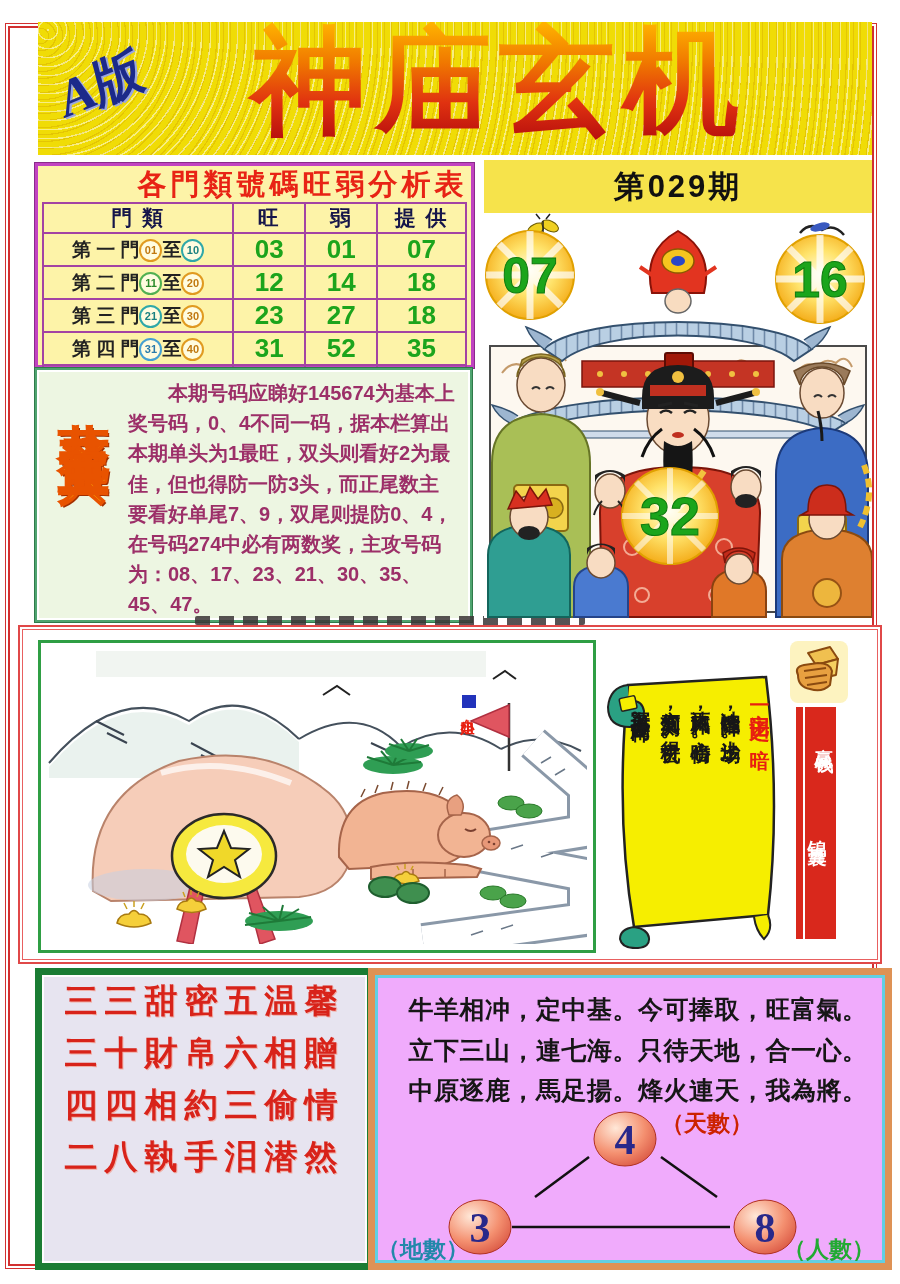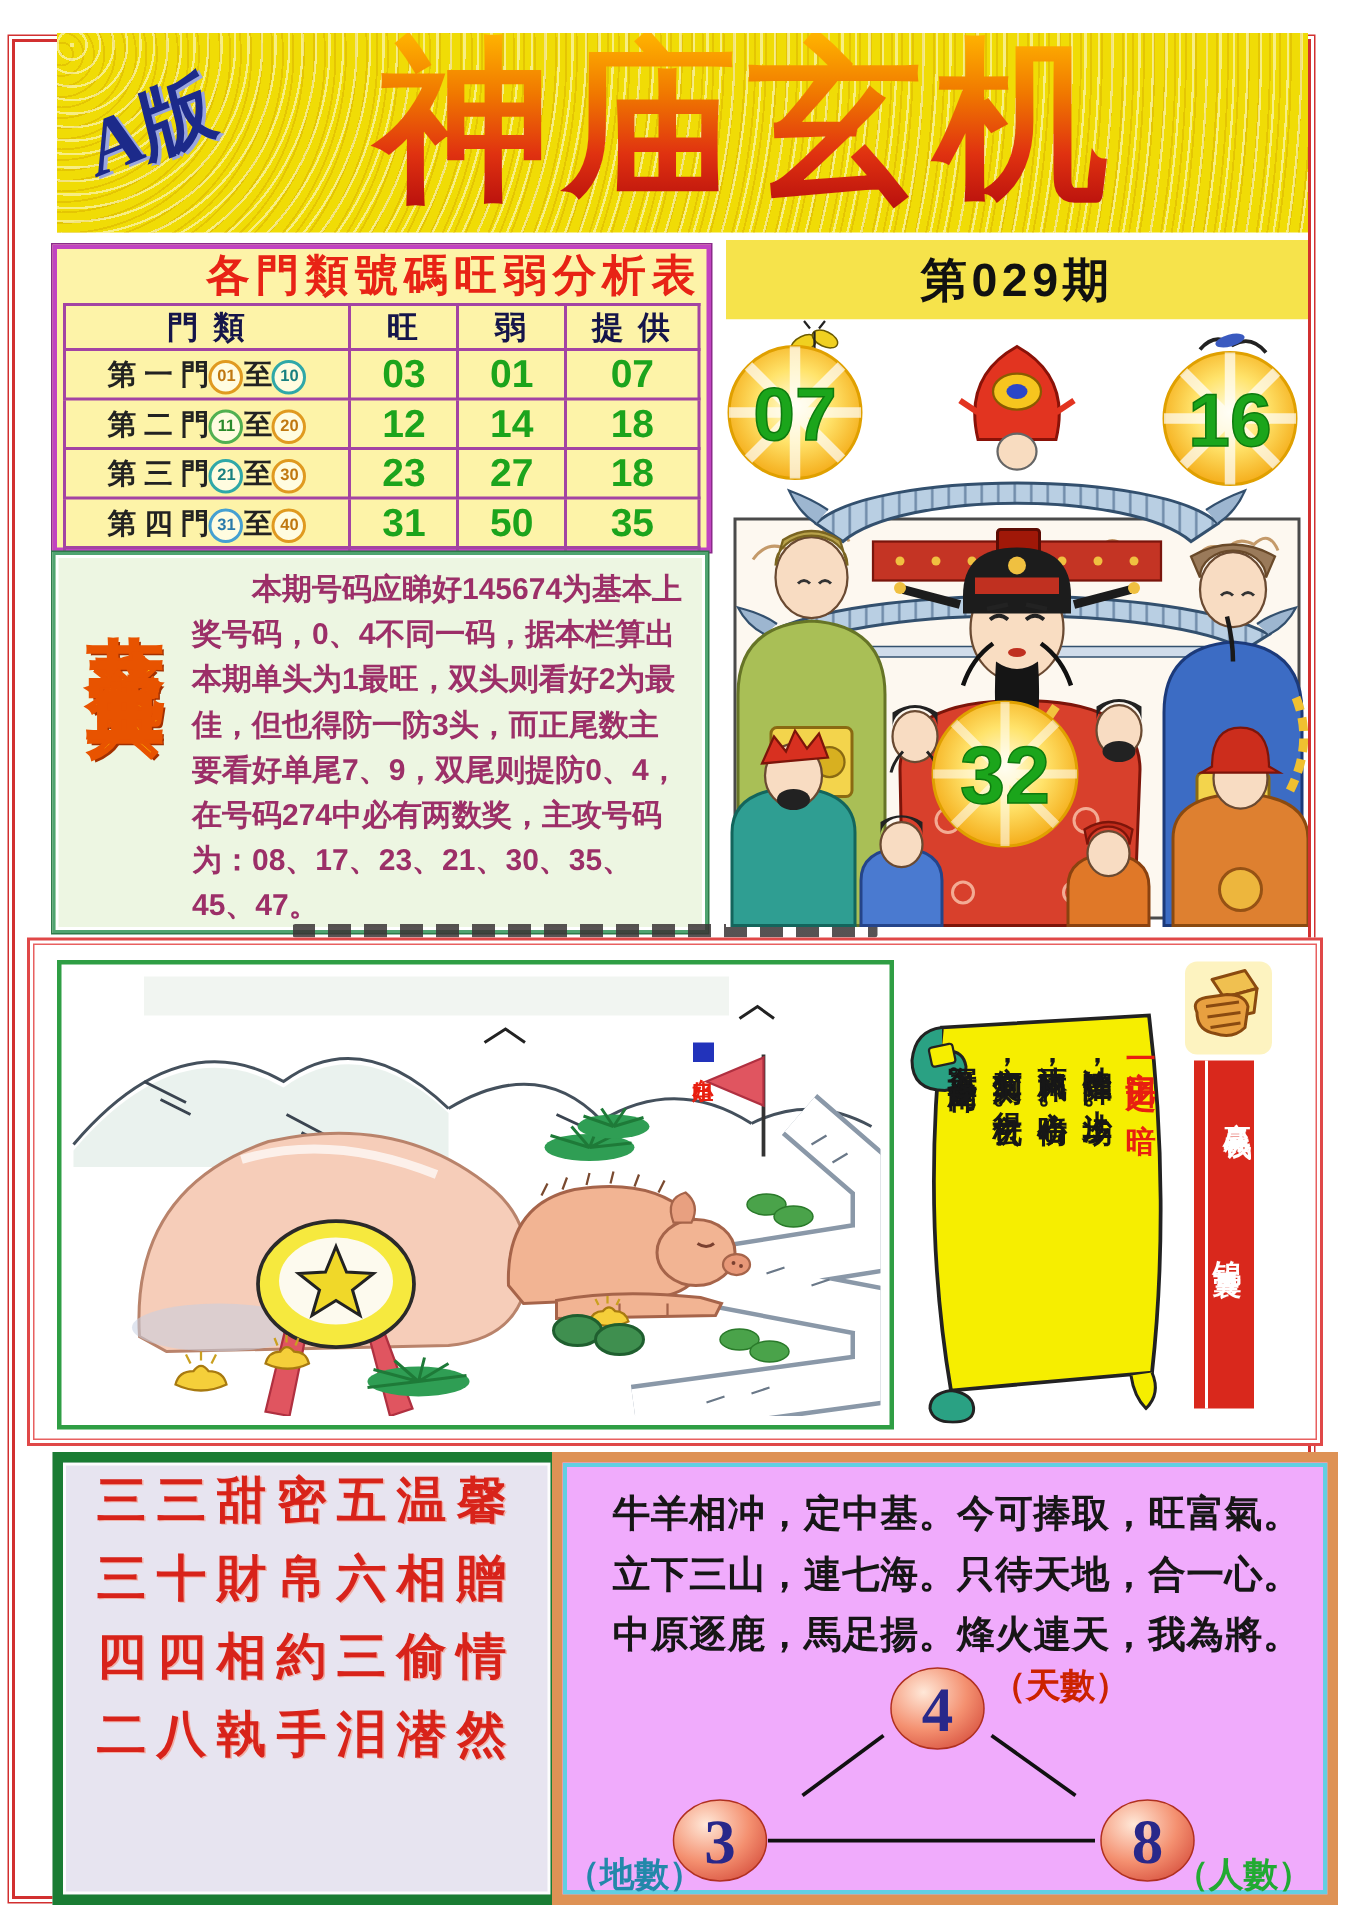--- a/index.html
+++ b/index.html
@@ -143,21 +143,21 @@
       </tr>
       <tr>
         <td class="gate-cell"><span>第 三 門</span><span class="circ c-te">21</span><span>至</span><span class="circ c-or">30</span></td>
         <td class="num-cell">23</td>
         <td class="num-cell">27</td>
         <td class="num-cell">18</td>
       </tr>
       <tr>
         <td class="gate-cell"><span>第 四 門</span><span class="circ c-bl">31</span><span>至</span><span class="circ c-or">40</span></td>
         <td class="num-cell">31</td>
-        <td class="num-cell">50</td>
+        <td class="num-cell">52</td>
         <td class="num-cell">35</td>
       </tr>
       <tr>
         <td class="gate-cell"><span>第 五 門</span><span class="circ c-or">41</span><span>至</span><span class="circ c-te">49</span></td>
         <td class="num-cell">41</td>
         <td class="num-cell">46</td>
         <td class="num-cell">48</td>
       </tr>
     </tbody>
       </table>

